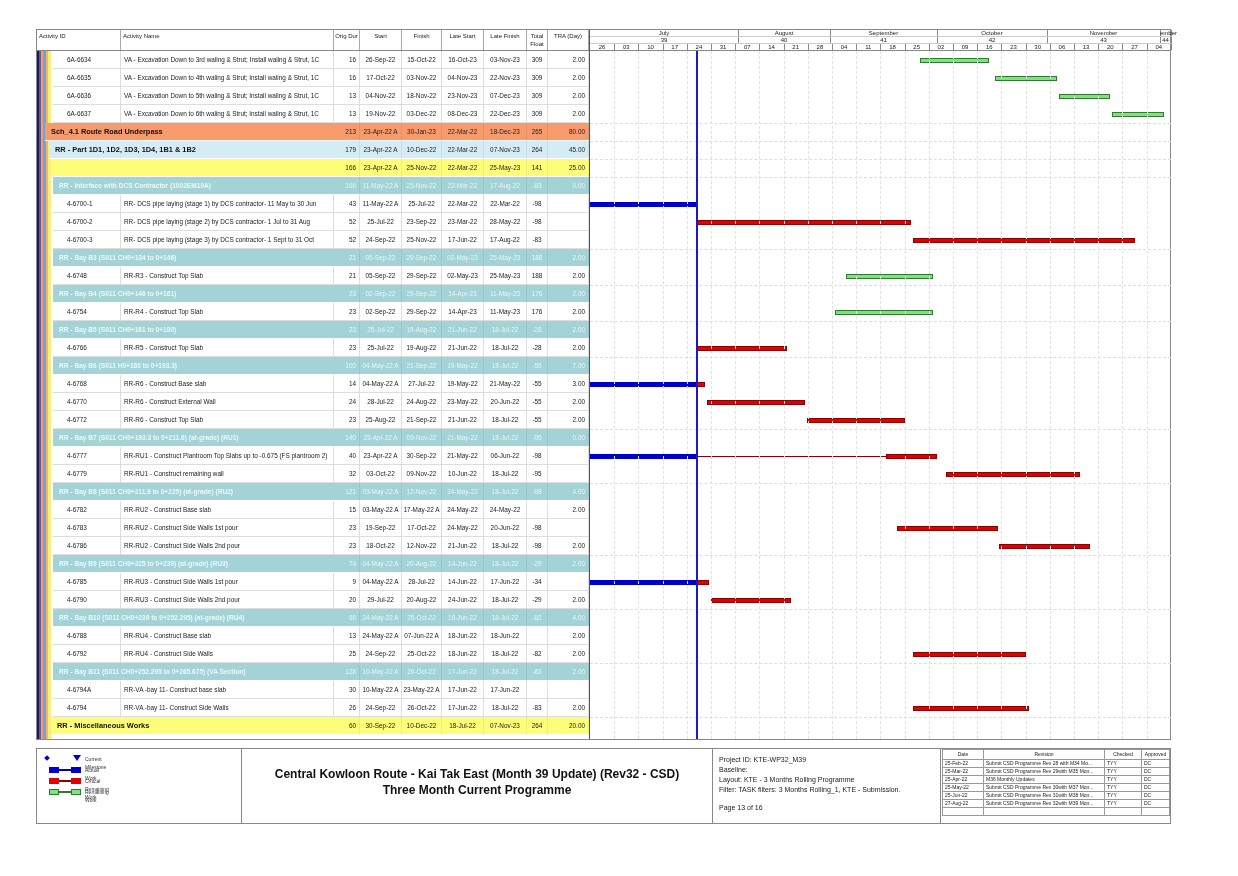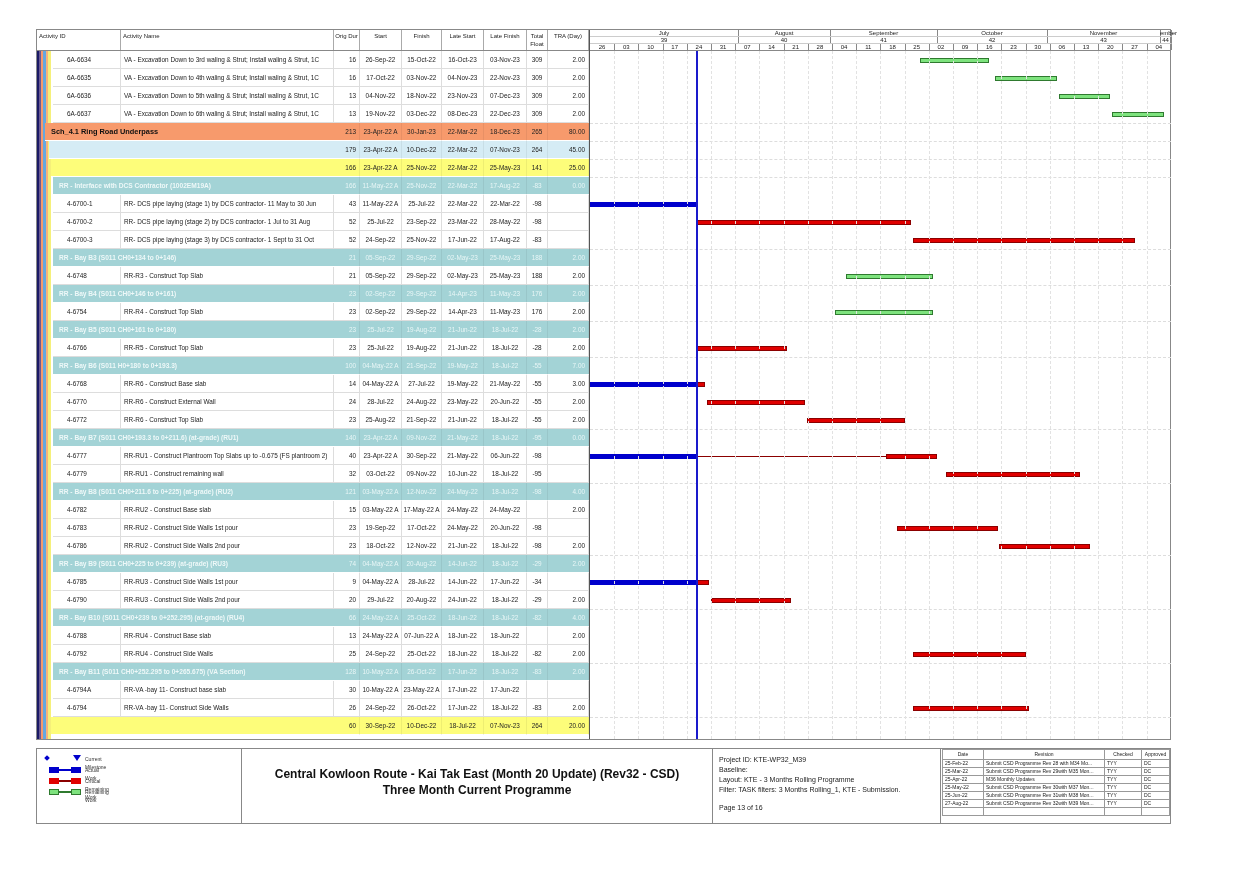--- a/index.html
+++ b/index.html
@@ -107,30 +107,31 @@
         <div class="cell " style="padding-left: 3px; left: 68px; width: 213px;">VA - Excavation Down to 6th waling &amp; Strut; Install waling &amp; Strut, 1C</div>
         <div class="cell num" style="left: 281px; width: 26px;">13</div>
         <div class="cell ctr" style="left: 307px; width: 42px;">19-Nov-22</div>
         <div class="cell ctr" style="left: 349px; width: 40px;">03-Dec-22</div>
         <div class="cell ctr" style="left: 389px; width: 42px;">08-Dec-23</div>
         <div class="cell ctr" style="left: 431px; width: 43px;">22-Dec-23</div>
         <div class="cell ctr" style="left: 474px; width: 21px;">309</div>
         <div class="cell num" style="left: 495px; width: 41px;">2.00</div>
       </div>
       <div class="row grp" style="top: 72px; background: rgb(247, 154, 108); left: 8px; width: 544px; border-bottom: 1px solid rgb(255, 255, 255);">
-        <div class="cell" style="left: 6px; width: 280px; font-size: 7.4px; color: rgb(17, 17, 17);">Sch_4.1 Ring Road Underpass</div>
+        <div class="cell" style="left: 6px; width: 280px; font-size: 7.4px; color: rgb(17, 17, 17);">Sch_4.1 Route Road Underpass</div>
         <div class="cell num" style="left: 289px; width: 26px; font-weight: normal; font-size: 6.4px; color: rgb(34, 34, 34); border-right: 1px solid rgba(0, 0, 0, 0.06);">213</div>
         <div class="cell ctr" style="left: 315px; width: 42px; font-weight: normal; font-size: 6.4px; color: rgb(34, 34, 34); border-right: 1px solid rgba(0, 0, 0, 0.06);">23-Apr-22 A</div>
         <div class="cell ctr" style="left: 357px; width: 40px; font-weight: normal; font-size: 6.4px; color: rgb(34, 34, 34); border-right: 1px solid rgba(0, 0, 0, 0.06);">30-Jan-23</div>
         <div class="cell ctr" style="left: 397px; width: 42px; font-weight: normal; font-size: 6.4px; color: rgb(34, 34, 34); border-right: 1px solid rgba(0, 0, 0, 0.06);">22-Mar-22</div>
         <div class="cell ctr" style="left: 439px; width: 43px; font-weight: normal; font-size: 6.4px; color: rgb(34, 34, 34); border-right: 1px solid rgba(0, 0, 0, 0.06);">18-Dec-23</div>
         <div class="cell ctr" style="left: 482px; width: 21px; font-weight: normal; font-size: 6.4px; color: rgb(34, 34, 34); border-right: 1px solid rgba(0, 0, 0, 0.06);">265</div>
         <div class="cell num" style="left: 503px; width: 41px; font-weight: normal; font-size: 6.4px; color: rgb(34, 34, 34); border-right: 1px solid rgba(0, 0, 0, 0.06);">80.00</div>
       </div>
       <div class="row grp" style="top: 90px; background: rgb(213, 236, 245); left: 12px; width: 540px; border-bottom: 1px solid rgb(255, 255, 255);">
+        <div class="cell" style="left: 6px; width: 280px; font-size: 7.4px; color: rgb(17, 17, 17);">RR - Part 1D1, 1D2, 1D3, 1D4, 1B1 &amp; 1B2</div>
         <div class="cell num" style="left: 285px; width: 26px; font-weight: normal; font-size: 6.4px; color: rgb(34, 34, 34); border-right: 1px solid rgba(0, 0, 0, 0.06);">179</div>
         <div class="cell ctr" style="left: 311px; width: 42px; font-weight: normal; font-size: 6.4px; color: rgb(34, 34, 34); border-right: 1px solid rgba(0, 0, 0, 0.06);">23-Apr-22 A</div>
         <div class="cell ctr" style="left: 353px; width: 40px; font-weight: normal; font-size: 6.4px; color: rgb(34, 34, 34); border-right: 1px solid rgba(0, 0, 0, 0.06);">10-Dec-22</div>
         <div class="cell ctr" style="left: 393px; width: 42px; font-weight: normal; font-size: 6.4px; color: rgb(34, 34, 34); border-right: 1px solid rgba(0, 0, 0, 0.06);">22-Mar-22</div>
         <div class="cell ctr" style="left: 435px; width: 43px; font-weight: normal; font-size: 6.4px; color: rgb(34, 34, 34); border-right: 1px solid rgba(0, 0, 0, 0.06);">07-Nov-23</div>
         <div class="cell ctr" style="left: 478px; width: 21px; font-weight: normal; font-size: 6.4px; color: rgb(34, 34, 34); border-right: 1px solid rgba(0, 0, 0, 0.06);">264</div>
         <div class="cell num" style="left: 499px; width: 41px; font-weight: normal; font-size: 6.4px; color: rgb(34, 34, 34); border-right: 1px solid rgba(0, 0, 0, 0.06);">45.00</div>
       </div>
       <div class="row grp" style="top: 108px; background: rgb(253, 253, 122); left: 14px; width: 538px; border-bottom: 1px solid rgb(255, 255, 255);">
         <div class="cell num" style="left: 283px; width: 26px; font-weight: normal; font-size: 6.4px; color: rgb(34, 34, 34); border-right: 1px solid rgba(0, 0, 0, 0.06);">166</div>
@@ -455,20 +456,21 @@
         <div class="cell " style="padding-left: 3px; left: 68px; width: 213px;">RR-VA -bay 11-  Construct Side Walls</div>
         <div class="cell num" style="left: 281px; width: 26px;">26</div>
         <div class="cell ctr" style="left: 307px; width: 42px;">24-Sep-22</div>
         <div class="cell ctr" style="left: 349px; width: 40px;">26-Oct-22</div>
         <div class="cell ctr" style="left: 389px; width: 42px;">17-Jun-22</div>
         <div class="cell ctr" style="left: 431px; width: 43px;">18-Jul-22</div>
         <div class="cell ctr" style="left: 474px; width: 21px;">-83</div>
         <div class="cell num" style="left: 495px; width: 41px;">2.00</div>
       </div>
       <div class="row grp" style="top: 666px; background: rgb(253, 253, 122); left: 14px; width: 538px; border-bottom: 1px solid rgb(255, 255, 255);">
+        <div class="cell" style="left: 6px; width: 280px; font-size: 7.4px; color: rgb(17, 17, 17);">RR - Miscellaneous Works</div>
         <div class="cell num" style="left: 283px; width: 26px; font-weight: normal; font-size: 6.4px; color: rgb(34, 34, 34); border-right: 1px solid rgba(0, 0, 0, 0.06);">60</div>
         <div class="cell ctr" style="left: 309px; width: 42px; font-weight: normal; font-size: 6.4px; color: rgb(34, 34, 34); border-right: 1px solid rgba(0, 0, 0, 0.06);">30-Sep-22</div>
         <div class="cell ctr" style="left: 351px; width: 40px; font-weight: normal; font-size: 6.4px; color: rgb(34, 34, 34); border-right: 1px solid rgba(0, 0, 0, 0.06);">10-Dec-22</div>
         <div class="cell ctr" style="left: 391px; width: 42px; font-weight: normal; font-size: 6.4px; color: rgb(34, 34, 34); border-right: 1px solid rgba(0, 0, 0, 0.06);">18-Jul-22</div>
         <div class="cell ctr" style="left: 433px; width: 43px; font-weight: normal; font-size: 6.4px; color: rgb(34, 34, 34); border-right: 1px solid rgba(0, 0, 0, 0.06);">07-Nov-23</div>
         <div class="cell ctr" style="left: 476px; width: 21px; font-weight: normal; font-size: 6.4px; color: rgb(34, 34, 34); border-right: 1px solid rgba(0, 0, 0, 0.06);">264</div>
         <div class="cell num" style="left: 497px; width: 41px; font-weight: normal; font-size: 6.4px; color: rgb(34, 34, 34); border-right: 1px solid rgba(0, 0, 0, 0.06);">20.00</div>
       </div>
     </div>
 
@@ -603,21 +605,21 @@
     <div class="legrow" style="top:39px;">
       <span style="position:absolute;left:6px;top:1px;width:32px;height:6px;">
         <span style="position:absolute;left:0;top:0;width:10px;height:6px;background:#7ee37e;border:1px solid #2f7a2f;box-sizing:border-box;"></span>
         <span style="position:absolute;left:10px;top:2px;width:12px;height:2px;background:#2f7a2f;"></span>
         <span style="position:absolute;left:22px;top:0;width:10px;height:6px;background:#7ee37e;border:1px solid #2f7a2f;box-sizing:border-box;"></span>
       </span>
       <span class="legtxt">Remaining Work</span>
     </div>
   </div>
   <div class="title">
-    <div class="t1">Central Kowloon Route - Kai Tak East (Month 20 Update) (Rev32 - CSD)</div>
+    <div class="t1">Central Kowloon Route - Kai Tak East (Month 39 Update) (Rev32 - CSD)</div>
     <div class="t2">Three Month Current Programme</div>
   </div>
   <div class="meta">
     <div>Project ID: KTE-WP32_M39</div>
     <div>Baseline:</div>
     <div>Layout: KTE - 3 Months Rolling Programme</div>
     <div>Filter: TASK filters: 3 Months Rolling_1, KTE - Submission.</div>
     <div style="height:8px;"></div>
     <div>Page 13 of 16</div>
   </div>

